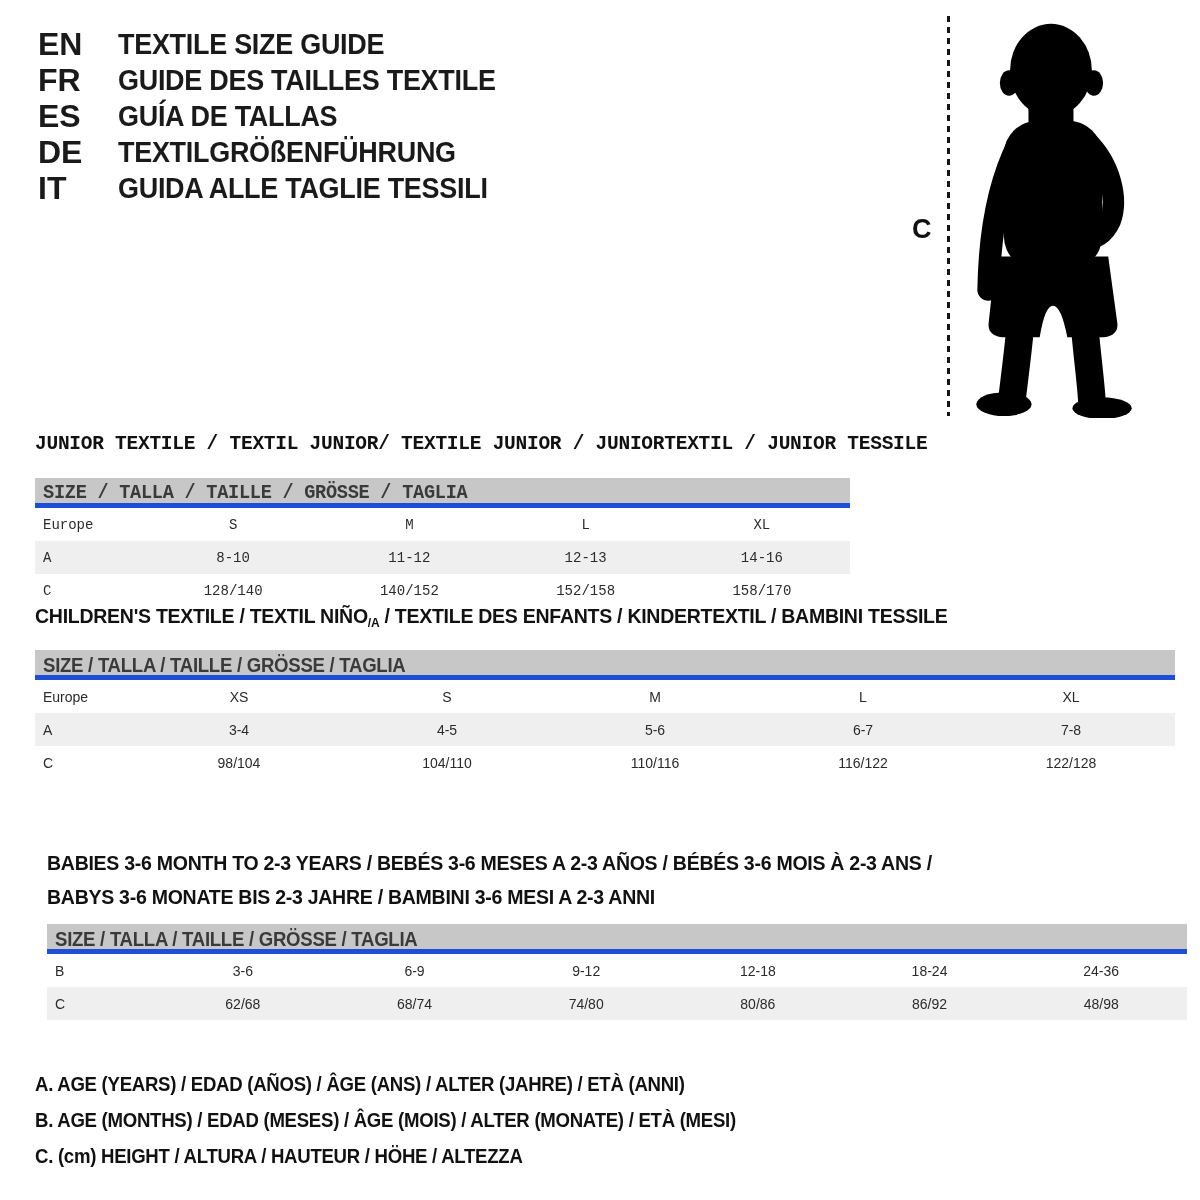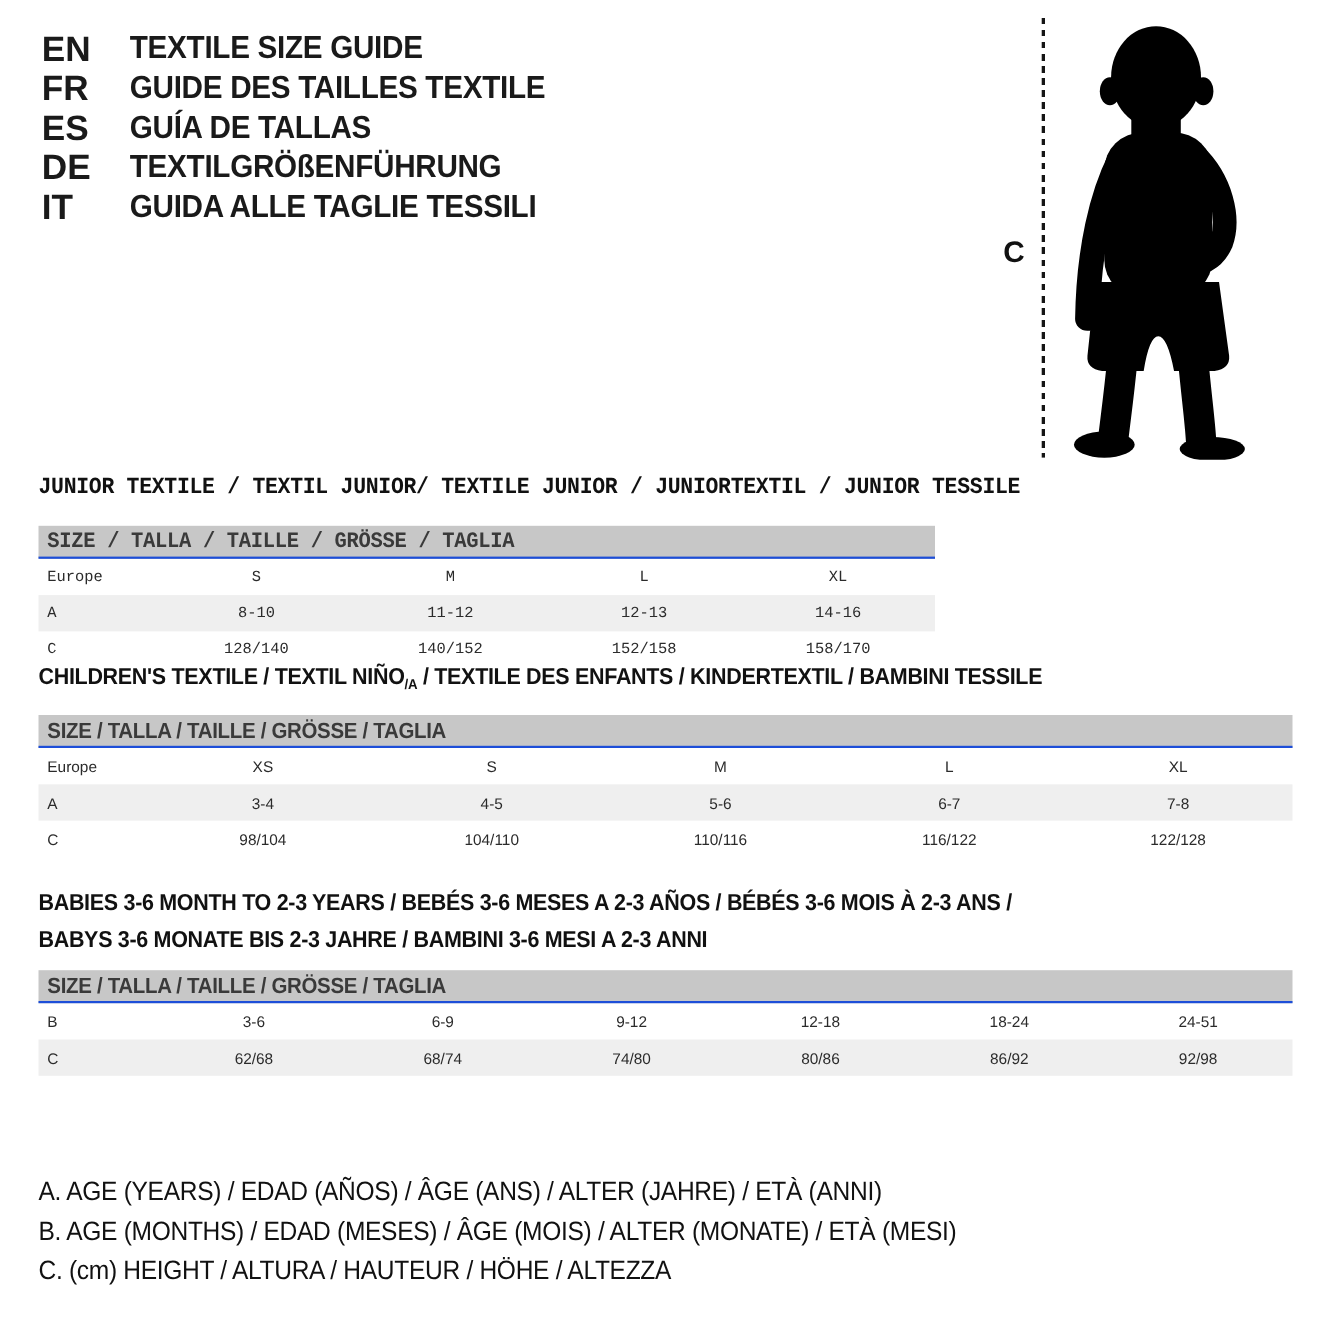--- a/index.html
+++ b/index.html
@@ -36,45 +36,45 @@
     font-size: 27px; font-weight: bold; color: #111;
   }
   .figure-svg { position: absolute; left: 961px; top: 14px; }
   .sf { fill: var(--sil, #000); }
   .ss { fill: none; stroke: var(--sil, #000); stroke-linecap: round; }
 
   
   .section { position: absolute; left: 35px; }
   #junior   { top: 432px; width: 815px; font-family: Liberation Mono, monospace; }
   #children { top: 604px; width: 1140px; }
-  #babies   { top: 804px; width: 1140px; }
+  #babies   { top: 846px; width: 1140px; margin-left: 12px; }
   .sec-heading {
     font-size: 21px; font-weight: bold; color: #111;
     height: 24px; margin-bottom: 22px; white-space: nowrap;
   }
   .sec-heading.two-line { height: 68px; line-height: 34px; margin-bottom: 10px; }
   .sec-heading .subp { font-size: 13px; vertical-align: -4px; }
 
   
   .size-header {
     height: 30px; line-height: 30px;
     background: var(--header-bg, #c7c7c7);
-    border-bottom: 2px solid #1d4ed8;
+    border-bottom: 5px solid #1d4ed8;
     color: #3a3a3a; font-weight: bold; font-size: 20px;
     padding-left: 8px;
   }
   .trow { display: flex; height: 33px; align-items: center; font-size: 14px; color: #2b2b2b; }
   .trow.shaded { background: var(--shaded-bg, #efefef); }
   .tlabel { width: 110px; padding-left: 8px; flex: none; }
   #children .tlabel { width: 100px; }
   .tcell { flex: 1; text-align: center; }
 
   
   .legend { position: absolute; left: 35px; top: 1066px; }
-  .legend-line { height: 36px; line-height: 36px; font-size: 24px; font-weight: normal; color: #111; white-space: nowrap; }
+  .legend-line { height: 36px; line-height: 36px; font-size: 20px; font-weight: bold; color: #111; white-space: nowrap; }
 </style>
 </head>
 <body>
 
 <div class="lang-list">
   <div class="lang-row">
     <span class="lang-code">EN</span>
     <span class="lang-title"><span class="cond">TEXTILE SIZE GUIDE</span></span>
   </div>
   <div class="lang-row">
@@ -194,30 +194,30 @@
       <span class="cond">SIZE / TALLA / TAILLE / GRÖSSE / TAGLIA</span>
     </div>
     <div>
         <div class="trow">
           <div class="tlabel">B</div>
           <div class="tcell">3-6</div>
           <div class="tcell">6-9</div>
           <div class="tcell">9-12</div>
           <div class="tcell">12-18</div>
           <div class="tcell">18-24</div>
-          <div class="tcell">24-51</div>
+          <div class="tcell">24-36</div>
         </div>
         <div class="trow shaded">
           <div class="tlabel">C</div>
           <div class="tcell">62/68</div>
           <div class="tcell">68/74</div>
           <div class="tcell">74/80</div>
           <div class="tcell">80/86</div>
           <div class="tcell">86/92</div>
-          <div class="tcell">92/98</div>
+          <div class="tcell">48/98</div>
         </div>
       </div>
   </div>
 </div>
 
 <div class="legend">
   <div class="legend-line"><span class="cond">A. AGE (YEARS) / EDAD (AÑOS) / ÂGE (ANS) / ALTER (JAHRE) / ETÀ (ANNI)</span></div>
   <div class="legend-line"><span class="cond">B. AGE (MONTHS) / EDAD (MESES) / ÂGE (MOIS) / ALTER (MONATE) / ETÀ (MESI)</span></div>
   <div class="legend-line"><span class="cond">C. (cm) HEIGHT / ALTURA / HAUTEUR / HÖHE / ALTEZZA</span></div>
 </div>

